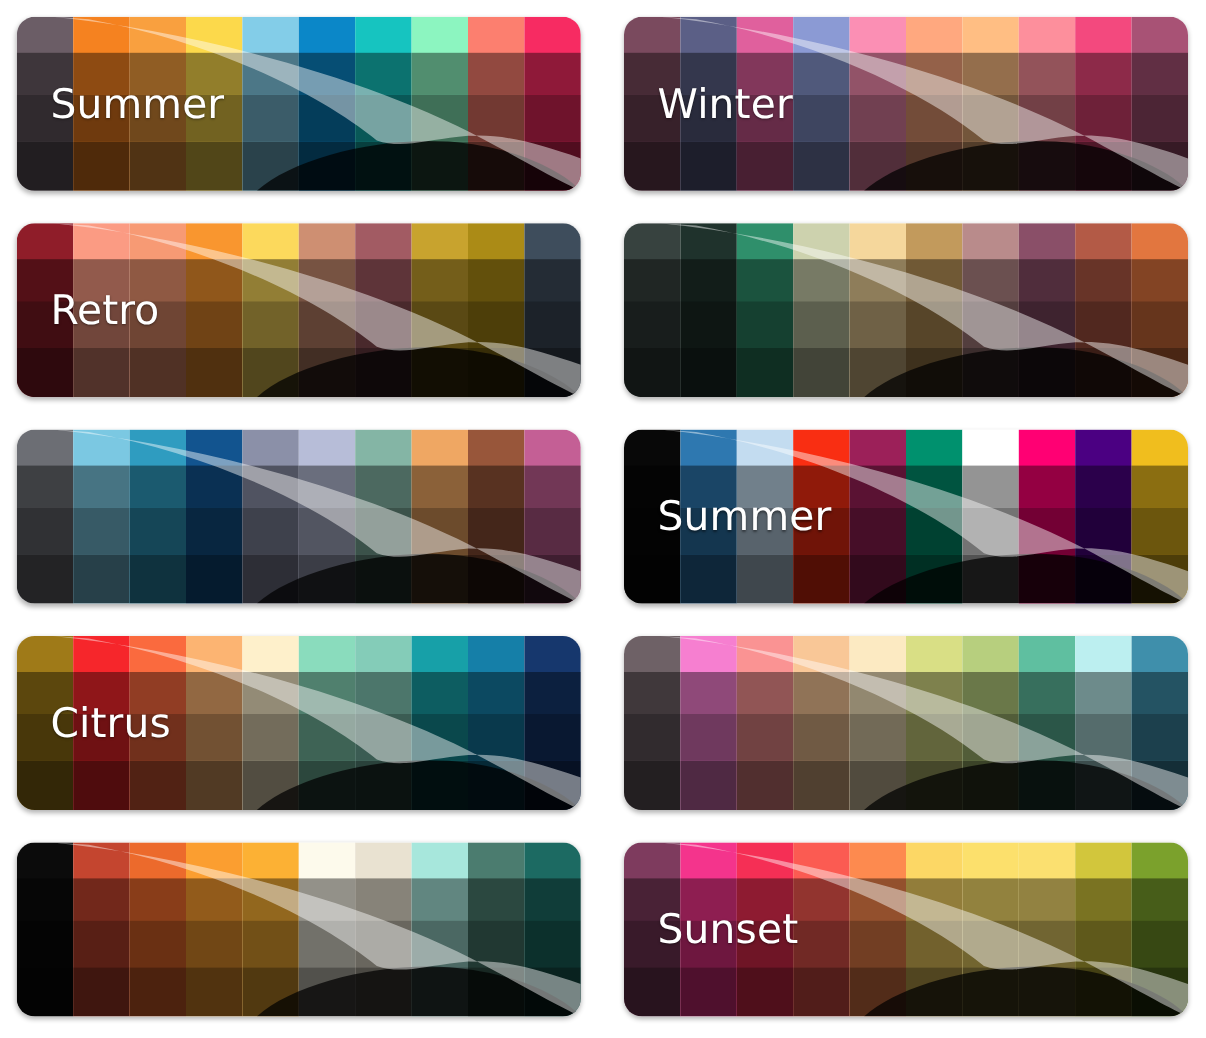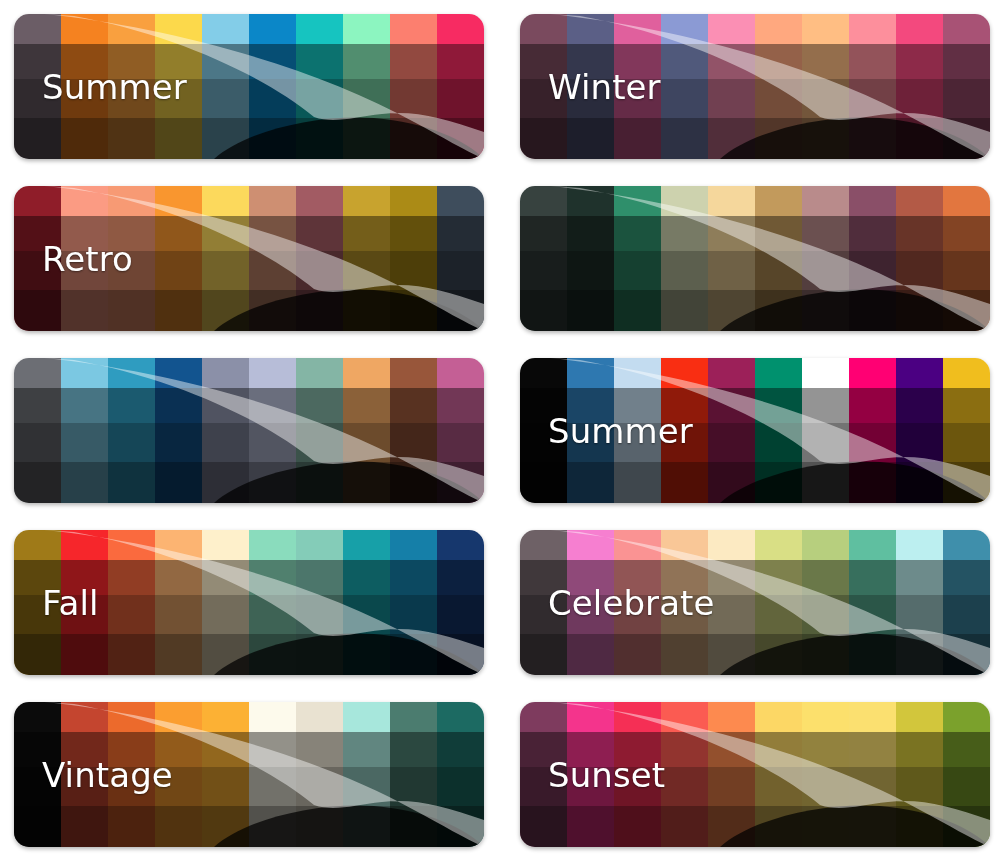--- a/index.html
+++ b/index.html
@@ -574,21 +574,21 @@
           <div class="band b2"></div>
           <div class="band b3"></div>
         </div>
       </div>
       <svg class="arc-shadow" viewBox="0 0 470 145" preserveAspectRatio="none">
         <path d="M 470 145 L 200 145 C 230 118 300 100 360 104 C 412 108 452 126 470 145 Z" fill="#000000" opacity="0.72"></path>
       </svg>
       <svg class="swoosh" viewBox="0 0 470 145" preserveAspectRatio="none">
         <path d="M 30 0 C 150 12 300 52 400 108 C 430 124 450 136 470 145 L 470 118 C 430 104 400 96 368 100 C 340 103 320 110 300 103 C 250 62 160 20 60 2 Z" fill="#ffffff" opacity="0.45"></path>
       </svg>
-      <div class="card-label">Fall</div>
+      <div class="card-label">Citrus</div>
     </div>
     <div class="palette-card">
       <div class="swatches">
         <div class="swatch-col" title="#6e6166" style="background: rgb(110, 97, 102);">
           <div class="band b0"></div>
           <div class="band b1"></div>
           <div class="band b2"></div>
           <div class="band b3"></div>
         </div>
         <div class="swatch-col" title="#f67fd0" style="background: rgb(246, 127, 208);">
@@ -645,21 +645,20 @@
           <div class="band b2"></div>
           <div class="band b3"></div>
         </div>
       </div>
       <svg class="arc-shadow" viewBox="0 0 470 145" preserveAspectRatio="none">
         <path d="M 470 145 L 200 145 C 230 118 300 100 360 104 C 412 108 452 126 470 145 Z" fill="#000000" opacity="0.72"></path>
       </svg>
       <svg class="swoosh" viewBox="0 0 470 145" preserveAspectRatio="none">
         <path d="M 30 0 C 150 12 300 52 400 108 C 430 124 450 136 470 145 L 470 118 C 430 104 400 96 368 100 C 340 103 320 110 300 103 C 250 62 160 20 60 2 Z" fill="#ffffff" opacity="0.45"></path>
       </svg>
-      <div class="card-label">Celebrate</div>
     </div>
     <div class="palette-card">
       <div class="swatches">
         <div class="swatch-col" title="#0b0b0b" style="background: rgb(11, 11, 11);">
           <div class="band b0"></div>
           <div class="band b1"></div>
           <div class="band b2"></div>
           <div class="band b3"></div>
         </div>
         <div class="swatch-col" title="#c4452f" style="background: rgb(196, 69, 47);">
@@ -716,21 +715,20 @@
           <div class="band b2"></div>
           <div class="band b3"></div>
         </div>
       </div>
       <svg class="arc-shadow" viewBox="0 0 470 145" preserveAspectRatio="none">
         <path d="M 470 145 L 200 145 C 230 118 300 100 360 104 C 412 108 452 126 470 145 Z" fill="#000000" opacity="0.72"></path>
       </svg>
       <svg class="swoosh" viewBox="0 0 470 145" preserveAspectRatio="none">
         <path d="M 30 0 C 150 12 300 52 400 108 C 430 124 450 136 470 145 L 470 118 C 430 104 400 96 368 100 C 340 103 320 110 300 103 C 250 62 160 20 60 2 Z" fill="#ffffff" opacity="0.45"></path>
       </svg>
-      <div class="card-label">Vintage</div>
     </div>
     <div class="palette-card">
       <div class="swatches">
         <div class="swatch-col" title="#7e3b5e" style="background: rgb(126, 59, 94);">
           <div class="band b0"></div>
           <div class="band b1"></div>
           <div class="band b2"></div>
           <div class="band b3"></div>
         </div>
         <div class="swatch-col" title="#f4348c" style="background: rgb(244, 52, 140);">

